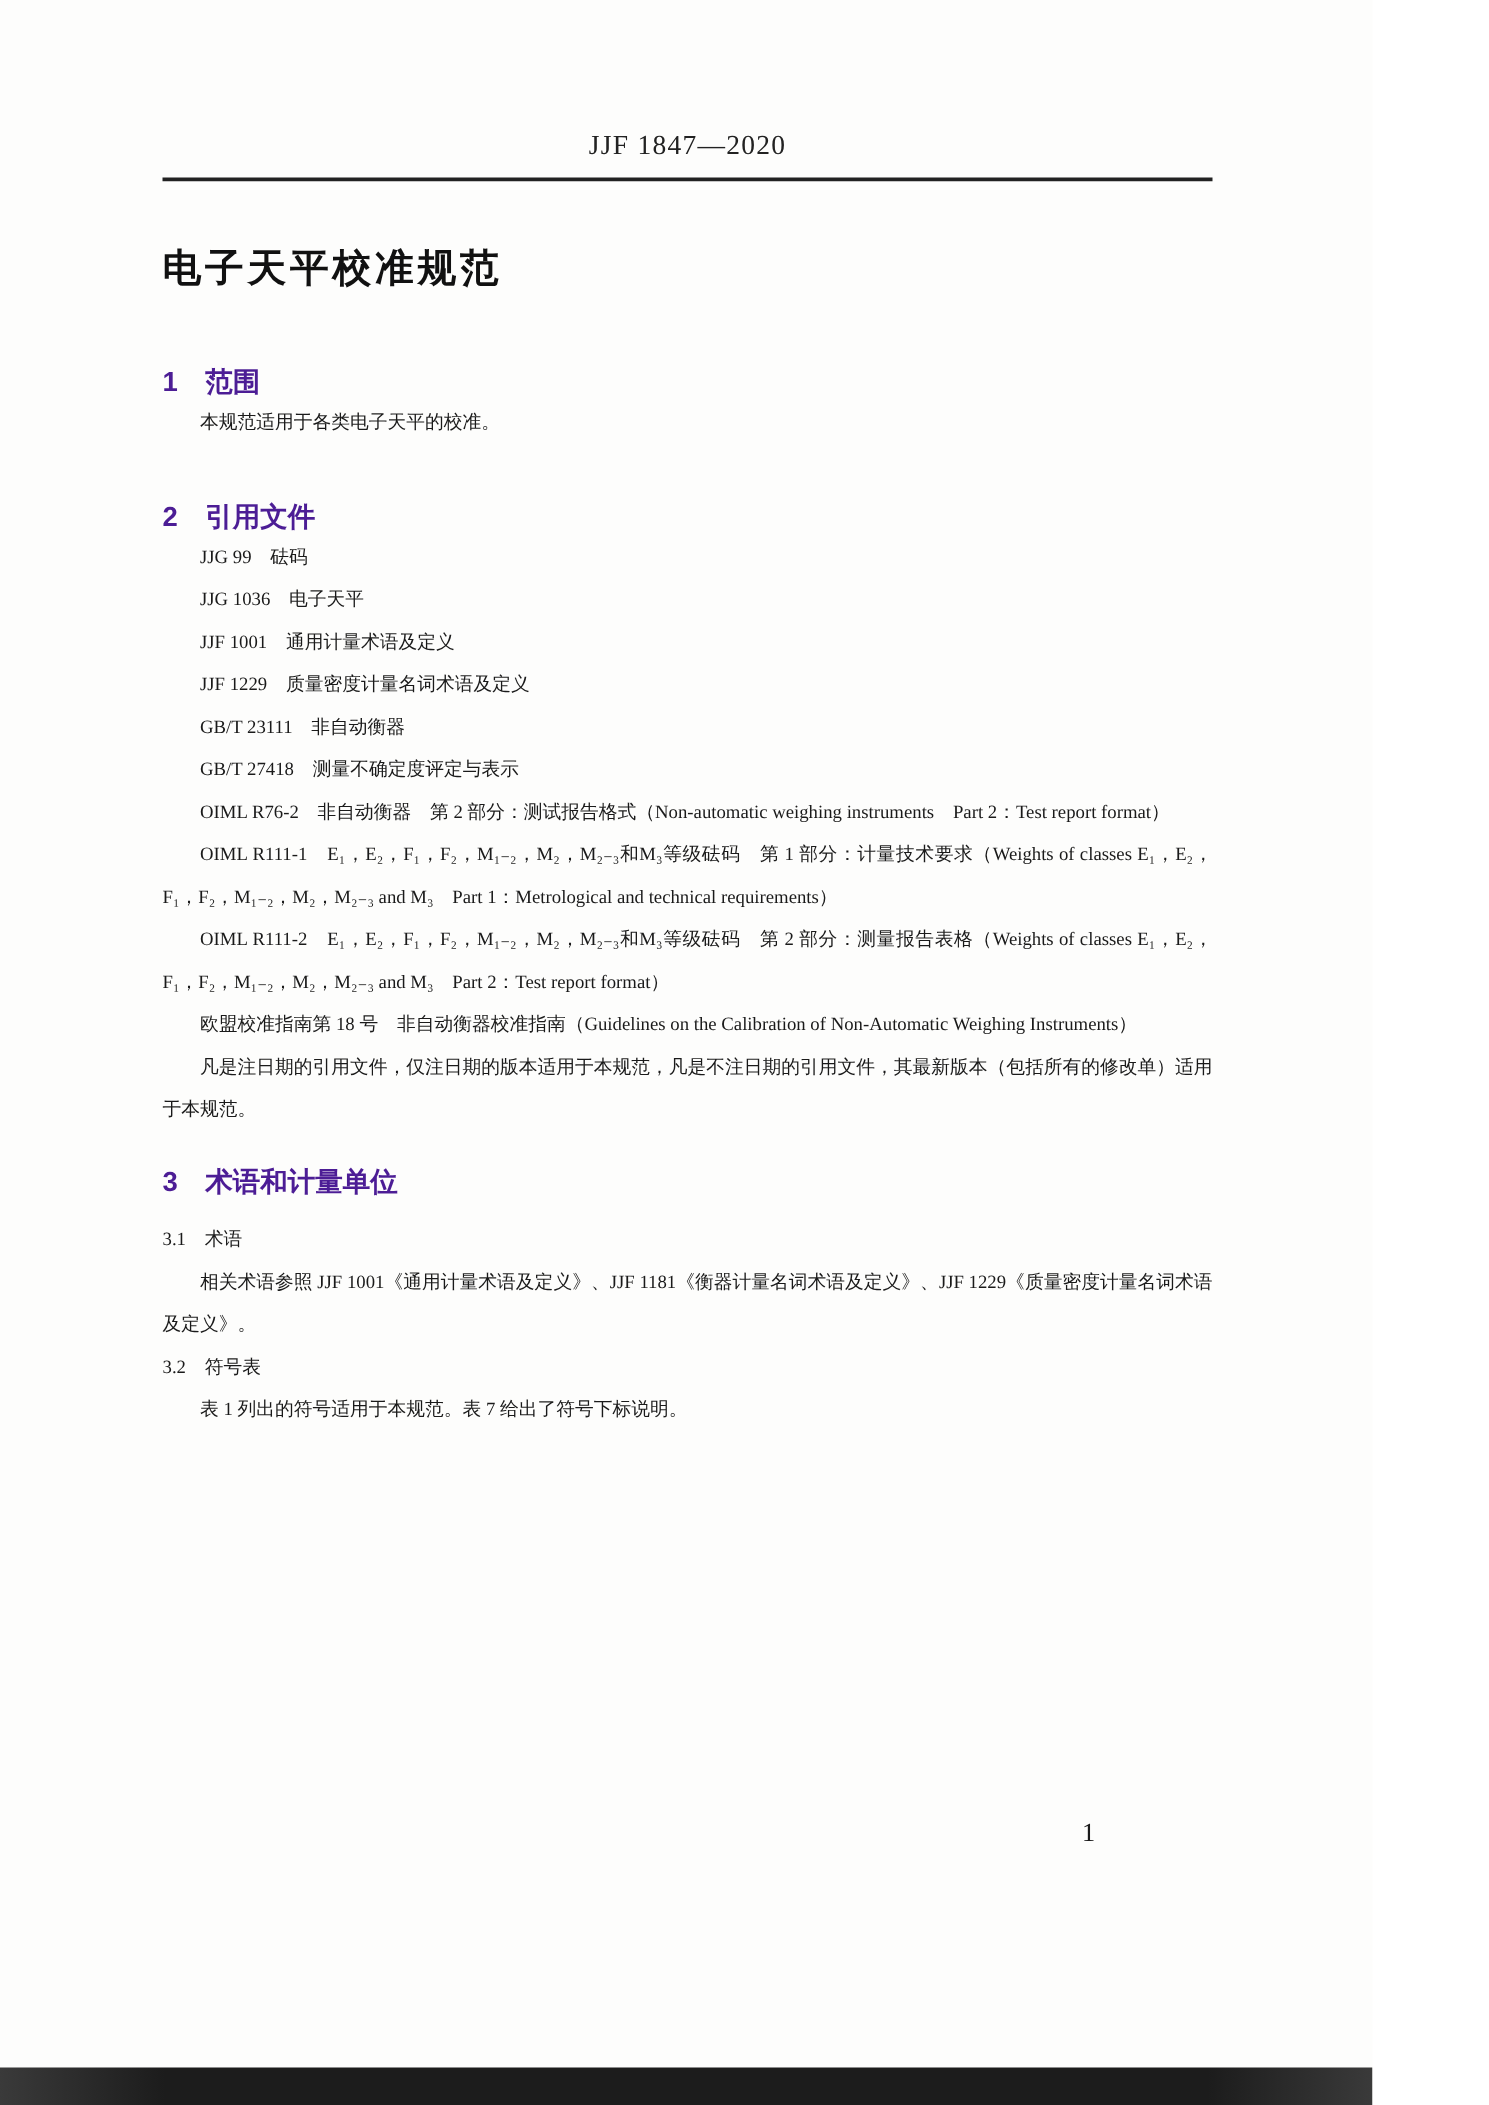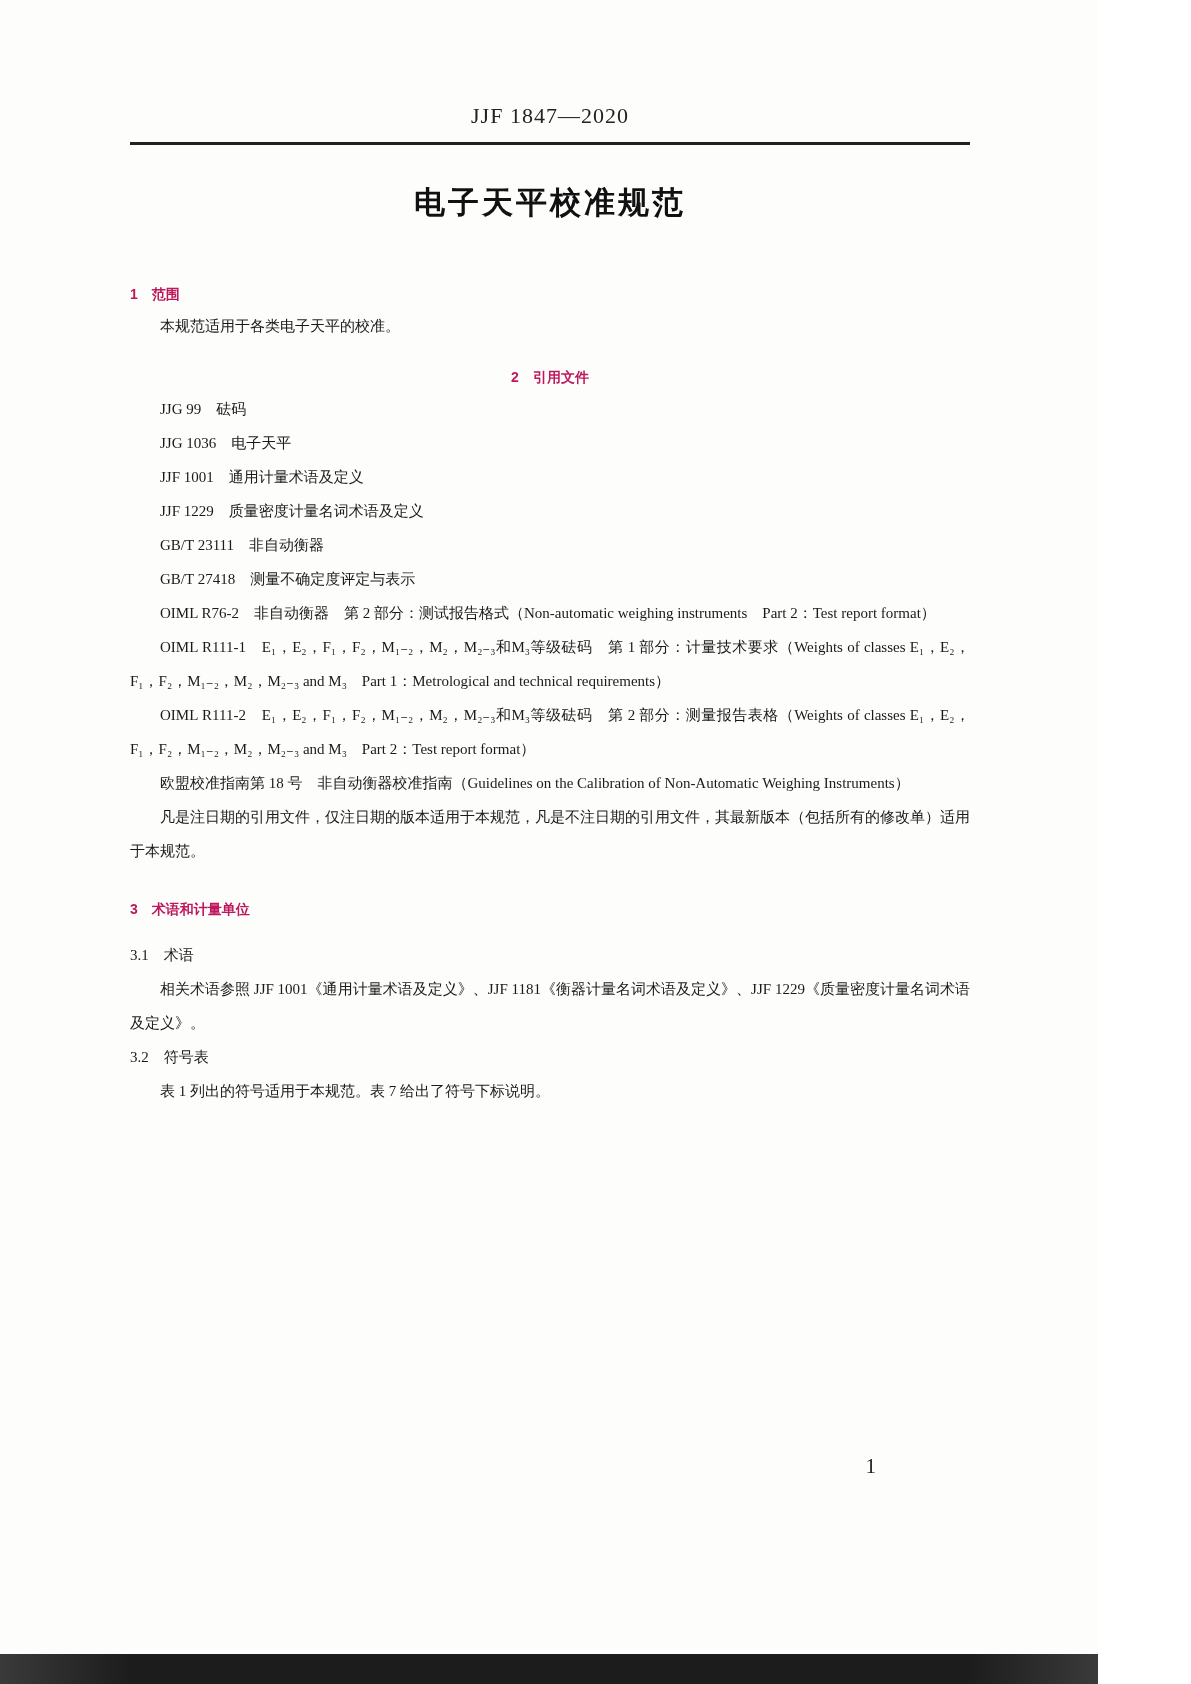--- a/index.html
+++ b/index.html
@@ -21,39 +21,38 @@
     letter-spacing: 1px;
     color: #222;
   }
   .header-rule {
     margin: 13px 0 0 0;
     border: none;
     border-top: 3px solid #222;
     height: 0;
   }
   .doc-title {
-    margin: 36px 0 0 0;
-    text-align: center;
+    margin: 48px 0 0 0;
     font-family: "Liberation Sans", "DejaVu Sans", sans-serif;
     font-weight: bold;
     font-size: 31px;
     line-height: 44px;
     letter-spacing: 3px;
     color: #111;
   }
   .sec-heading {
     margin: 0;
     font-family: "Liberation Sans", "DejaVu Sans", sans-serif;
     font-weight: bold;
-    font-size: 14px;
+    font-size: 22px;
     line-height: 30px;
-    color: #be185d;
+    color: #4c1d95;
   }
   .h-s1 { margin-top: 54px; }
-  .h-s2 { margin-top: 19px; text-align: center; }
+  .h-s2 { margin-top: 44px; }
   .h-s3 { margin-top: 26px; }
 
   p.body {
     margin: 0;
     font-size: 15px;
     line-height: 34px;
     text-align: justify;
     color: #1a1a1a;
   }
   p.indent { text-indent: 2em; }

